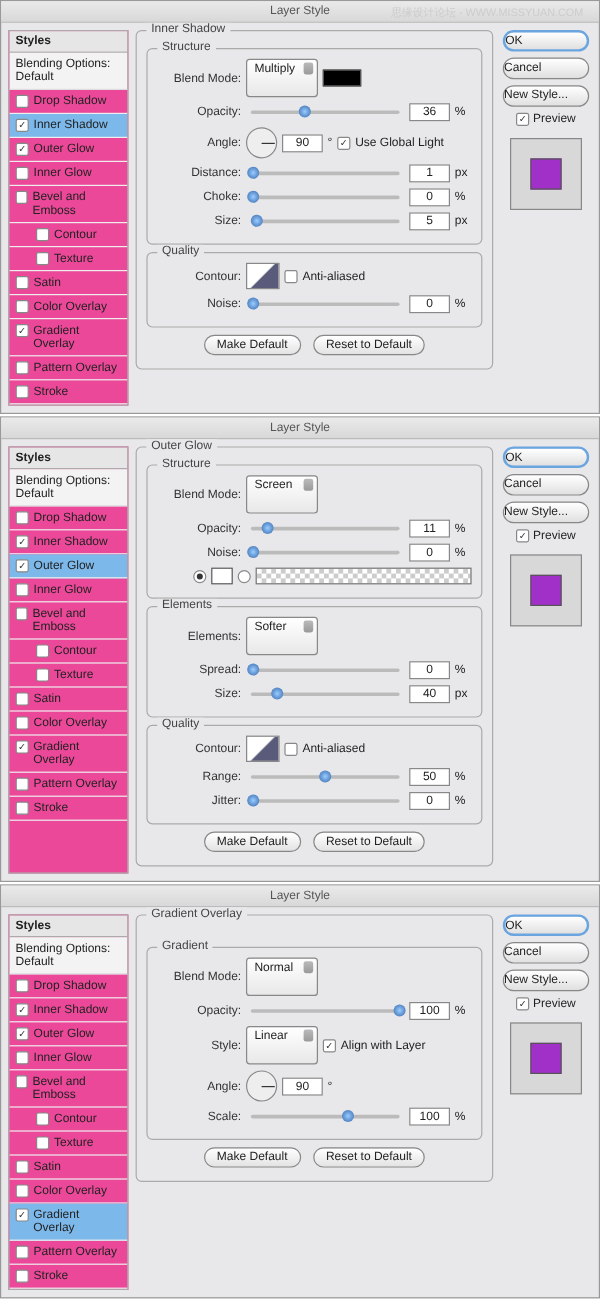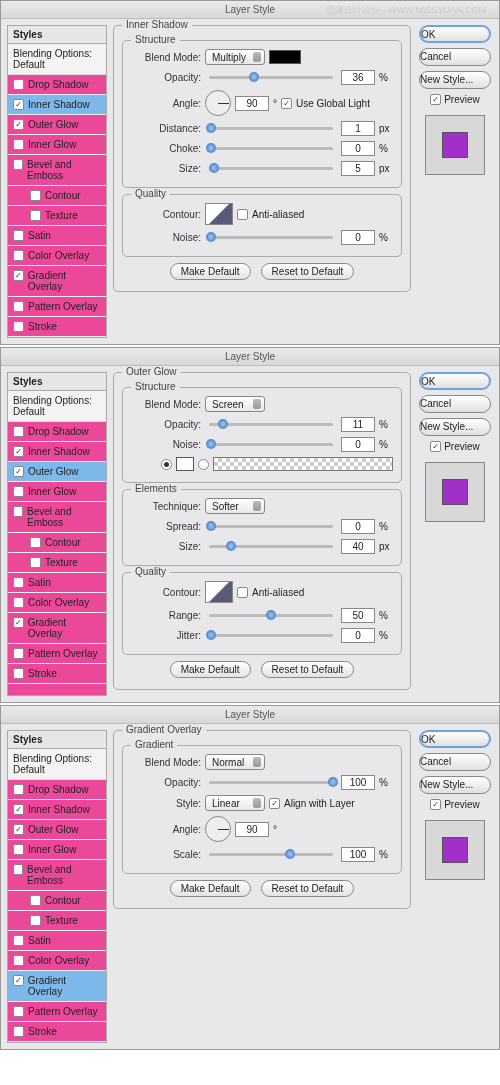--- a/index.html
+++ b/index.html
@@ -13,21 +13,21 @@
 .styles-sub{border-bottom:1px solid #ddd;padding:4px 5px;background:#f3f3f3}
 .style-item{display:flex;gap:4px;padding:4px 5px;border-bottom:1px solid #eee;cursor:pointer}
 .style-item.indent{padding-left:22px}
 .style-item.sel{background:#7db8ea}
 .cb{width:11px;height:11px;border:1px solid #888;border-radius:2px;background:#fff;display:inline-flex;align-items:center;justify-content:center;font-size:8px;color:#333}
 .main{flex:1}
 .grp{border:1px solid #aaa;border-radius:5px;margin-bottom:6px;padding:8px 8px 6px;background:#e8e8ea;position:relative}
 .grp-title{position:absolute;top:-7px;left:8px;background:#e8e8ea;padding:0 4px;font-size:10px;color:#444}
 .row{display:flex;align-items:center;gap:4px;margin-bottom:5px}
 .lbl{width:70px;text-align:right;color:#333}
-.sel-box{border:1px solid #888;border-radius:3px;background:linear-gradient(#fff,#e8e8e8);padding:1px 14px 1px 6px;position:relative;min-width:60px;height:16px;line-height:13px}
+.sel-box{border:1px solid #888;border-radius:3px;background:linear-gradient(#fff,#e8e8e8);padding:1px 14px 1px 6px;position:relative;min-width:60px;height:32px;line-height:13px}
 .sel-box:after{content:"";position:absolute;right:3px;top:2px;width:8px;height:10px;background:linear-gradient(#bbb,#999);border-radius:2px}
 .color-sw{width:32px;height:14px;border:1px solid #555}
 .slider{flex:1;height:3px;background:#bbb;position:relative;border-radius:2px;margin:0 4px}
 .knob{position:absolute;width:10px;height:10px;border-radius:50%;background:radial-gradient(#9cf,#36a);top:-4px;transform:translateX(-50%)}
 .num{width:34px;height:15px;border:1px solid #888;background:#fff;text-align:center;line-height:13px}
 .unit{width:14px}
 .angle-dial{width:26px;height:26px;border:1px solid #888;border-radius:50%;background:#eee;position:relative}
 .angle-dial:before{content:"";position:absolute;width:11px;height:1px;background:#333;top:12px;left:12px}
 .contour-sw{width:28px;height:22px;border:1px solid #888;background:linear-gradient(135deg,#fff 48%,#5a5a7a 52%)}
 .btn{border:1px solid #888;border-radius:10px;background:linear-gradient(#fff,#e3e3e3);padding:2px 10px;cursor:pointer}
@@ -272,21 +272,21 @@
     <div class="row" style="padding-left:30px">
      <span class="radio on"></span>
      <div class="color-sw" style="background:#fff;width:18px"></div>
      <span class="radio"></span>
      <div class="grad-bar checker"></div>
               </div>
    </div>
    <div class="grp">
               <div class="grp-title">Elements</div>
     <div class="row">
-                <span class="lbl">Technique:</span>
+                <span class="lbl">Elements:</span>
      <div class="sel-box">Softer</div>
               </div>
     <div class="row">
                 <span class="lbl">Spread:</span>
   <div class="slider">
                   <div class="knob" style="left:2%"></div>
                 </div>
   <div class="num">0</div>
                 <span class="unit">%</span>
               </div>
@@ -395,21 +395,21 @@
             <span>Pattern Overlay</span>
           </div>
           <div class="style-item">
    <span class="cb"></span>
             <span>Stroke</span>
           </div>
         </div>
  <div class="main">
   <div class="grp">
             <div class="grp-title">Gradient Overlay</div>
-   <div class="grp" style="margin-top:6px">
+   <div class="grp" style="margin-top:18px">
               <div class="grp-title">Gradient</div>
     <div class="row">
                 <span class="lbl">Blend Mode:</span>
      <div class="sel-box">Normal</div>
               </div>
     <div class="row">
                 <span class="lbl">Opacity:</span>
   <div class="slider">
                   <div class="knob" style="left:100%"></div>
                 </div>

